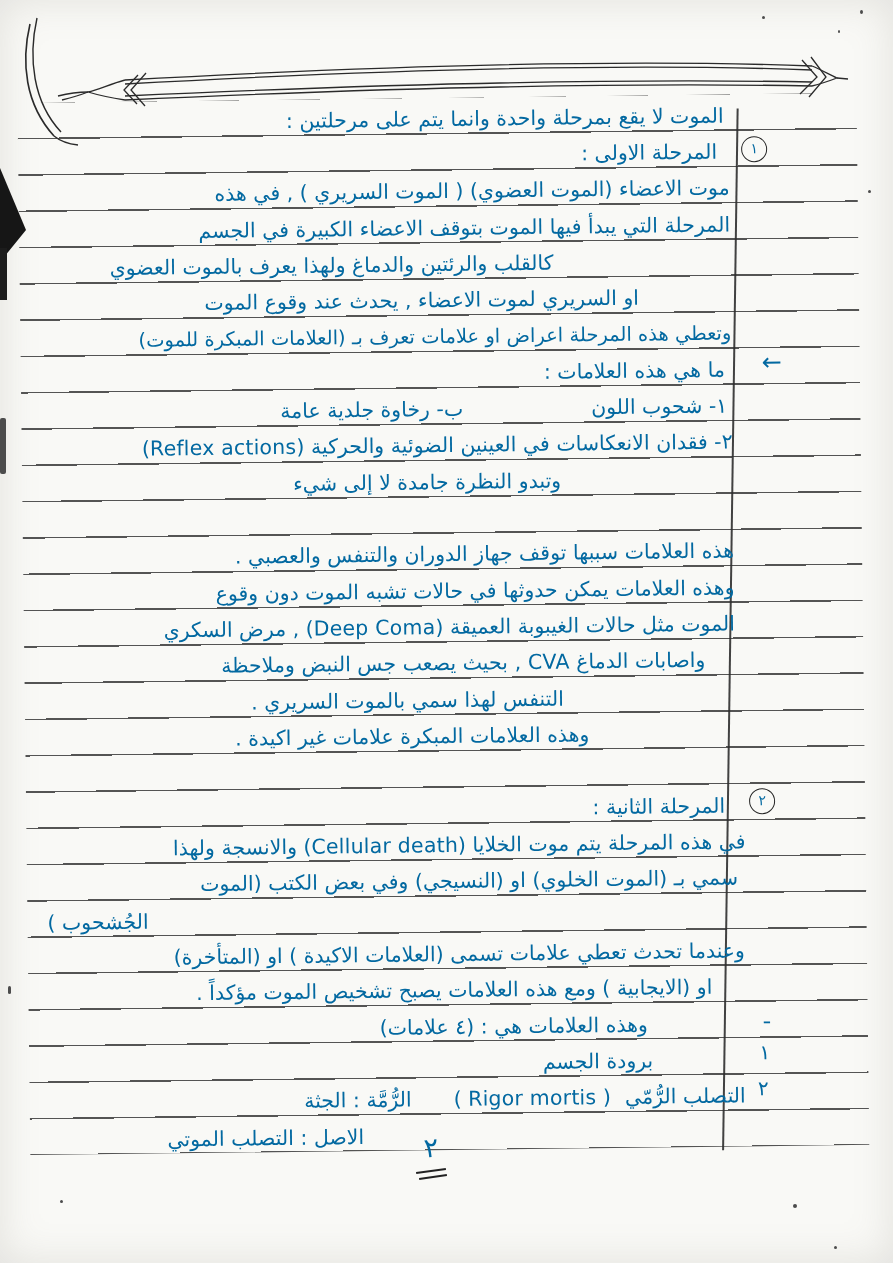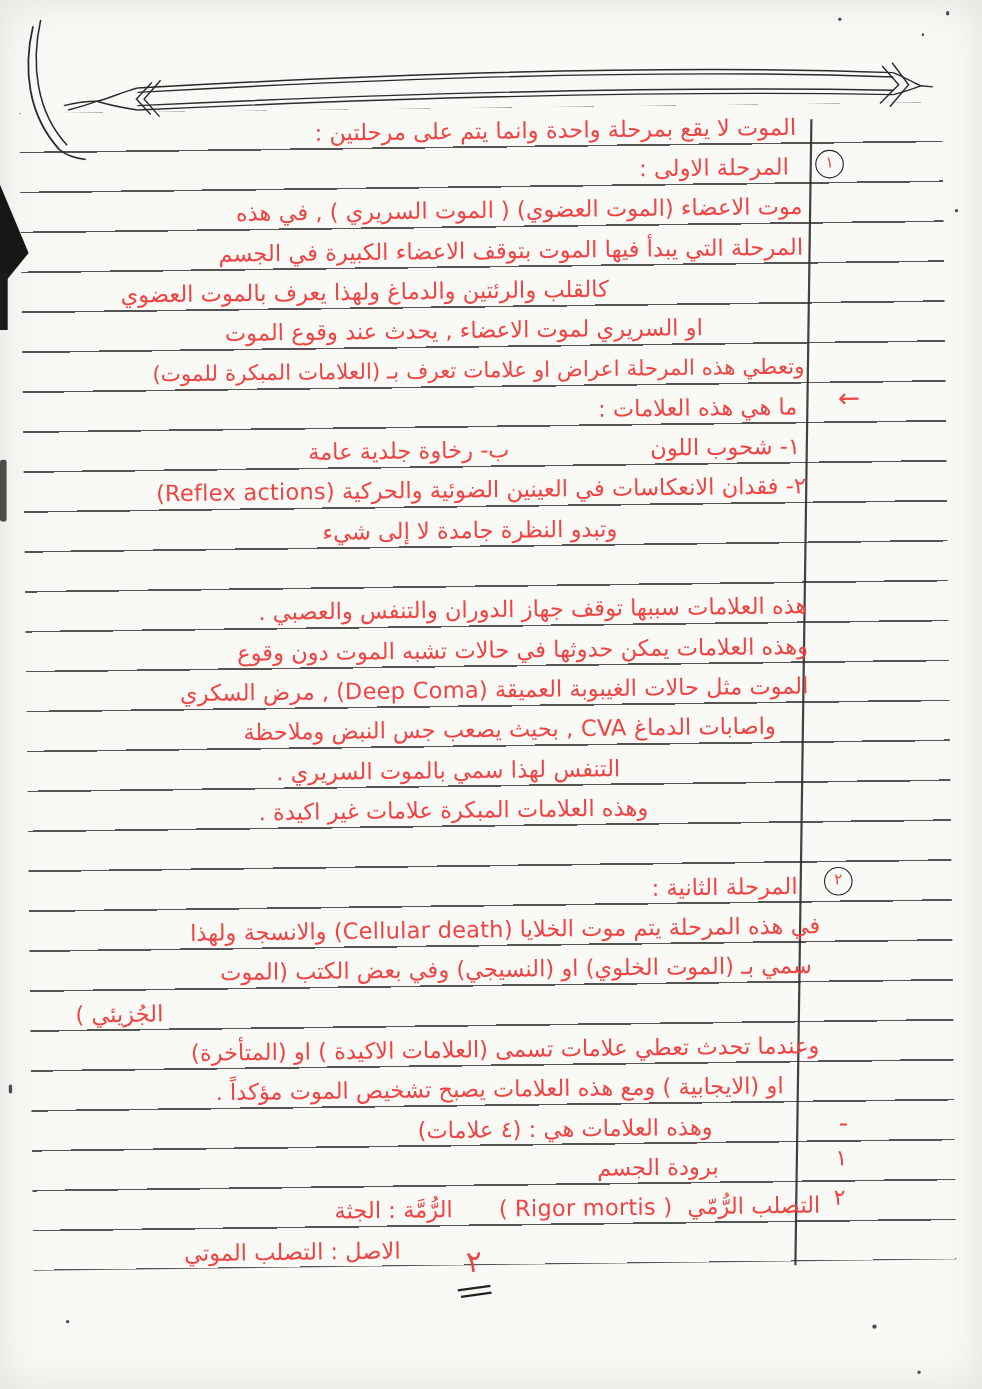--- a/index.html
+++ b/index.html
@@ -1,19 +1,19 @@
 <!DOCTYPE html>
 <html lang="ar"><head>
 <meta charset="utf-8">
 <style>
   html,body{margin:0;padding:0;background:#dedddb;}
   .page{
     position:relative;width:893px;height:1263px;margin:0 auto;
     background:#f9f9f6;overflow:hidden;
-    font-family:"DejaVu Sans",sans-serif;color:#ef4444;
+    font-family:"DejaVu Sans",sans-serif;color:#0369a1;
     box-shadow:inset 0 0 40px rgba(120,115,105,.18);
   }
   .sheet{position:absolute;inset:0;transform:rotate(-0.7deg);}
   .ruling{
     position:absolute;left:24px;right:30px;top:98px;height:1052px;
     background:repeating-linear-gradient(
       to bottom,
       rgba(0,0,0,0) 0px, rgba(0,0,0,0) 34.8px,
       rgba(48,48,48,.82) 34.8px, rgba(48,48,48,.82) 36.3px);
   }
@@ -97,21 +97,21 @@
     <div class="tl" style="top:614px;right:158px;">الموت مثل حالات الغيبوبة العميقة (Deep Coma) , مرض السكري</div>
     <div class="tl" style="top:650px;right:188px;">واصابات الدماغ CVA , بحيث يصعب جس النبض وملاحظة</div>
     <div class="tl" style="top:687px;right:330px;">التنفس لهذا سمي بالموت السريري .</div>
     <div class="tl" style="top:723px;right:305px;">وهذه العلامات المبكرة علامات غير اكيدة .</div>
 
     <div class="marker-circle" style="top:792px;right:120px;">٢</div>
     <div class="tl" style="top:796px;right:170px;">المرحلة الثانية :</div>
 
     <div class="tl" style="top:832px;right:150px;">في هذه المرحلة يتم موت الخلايا (Cellular death) والانسجة ولهذا</div>
     <div class="tl" style="top:868px;right:158px;">سمي بـ (الموت الخلوي) او (النسيجي) وفي بعض الكتب (الموت</div>
-    <div class="tl" style="top:905px;right:748px;">الجُزيئي )</div>
+    <div class="tl" style="top:905px;right:748px;">الجُشحوب )</div>
     <div class="tl" style="top:941px;right:152px;">وعندما تحدث تعطي علامات تسمى (العلامات الاكيدة ) او (المتأخرة)</div>
     <div class="tl" style="top:977px;right:185px;">او (الايجابية ) ومع هذه العلامات يصبح تشخيص الموت مؤكداً .</div>
     <span class="margin-mark" style="top:1008px;right:128px;">ـ</span>
     <div class="tl" style="top:1014px;right:250px;">وهذه العلامات هي : (٤ علامات)</div>
 
     <span class="margin-mark" style="top:1044px;right:128px;">١</span>
     <div class="tl" style="top:1050px;right:245px;">برودة الجسم</div>
 
     <span class="margin-mark" style="top:1080px;right:130px;">٢</span>
     <div class="tl" style="top:1086px;right:153px;">

